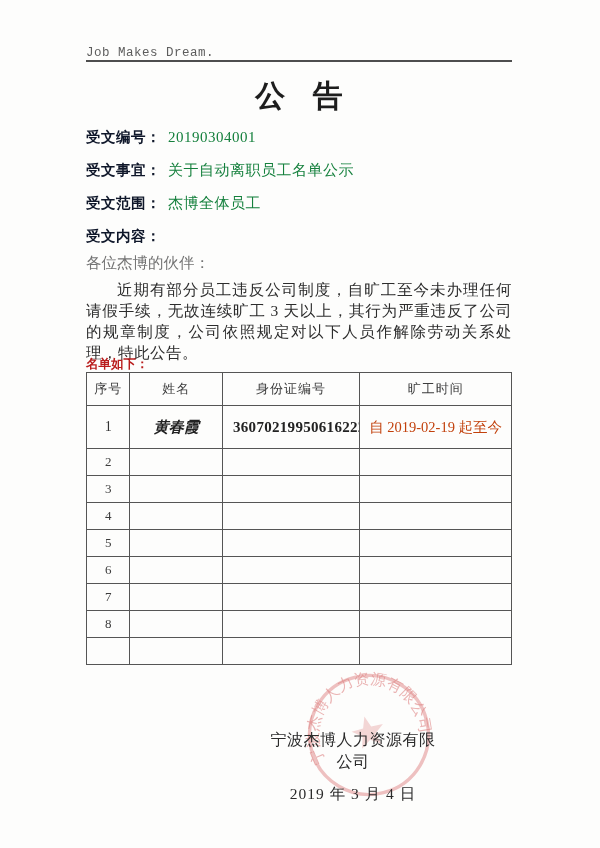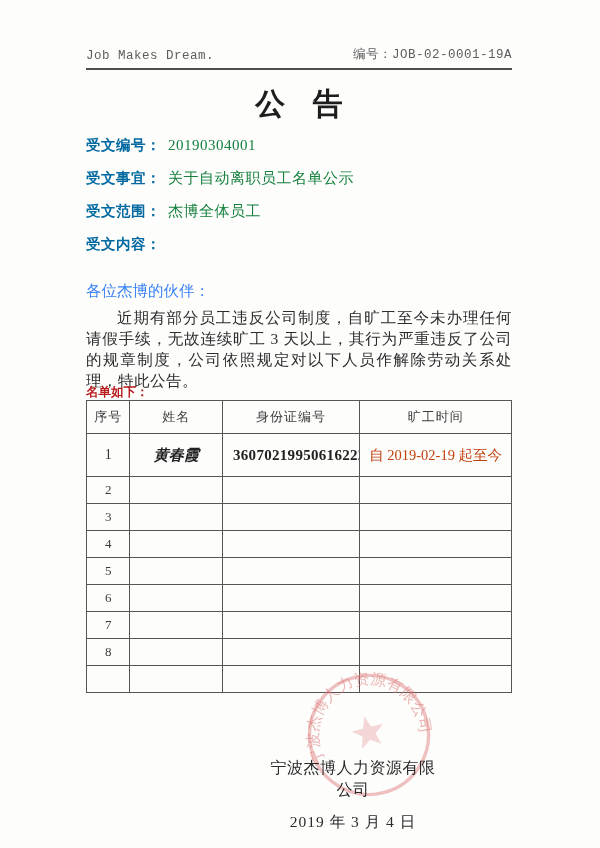--- a/index.html
+++ b/index.html
@@ -11,42 +11,41 @@
     overflow:hidden;
   }
   .page{position:relative;width:600px;height:848px;background:#fdfdfc;}
   .doc{position:absolute;left:86px;right:88px;top:0;}
 
   
   .doc-header{
     margin-top:46px;
     display:flex;justify-content:space-between;align-items:flex-end;
     border-bottom:2px solid #4e4e4e;
-    padding-bottom:5px;
     font-family:"Liberation Mono","DejaVu Sans Mono",monospace;
     font-size:12.5px;color:#5d5d5d;letter-spacing:0.5px;
   }
   .doc-header .doc-no{white-space:nowrap;}
 
   
   .title{
     margin:14px 0 0 0;
     text-align:center;
     font-size:30px;font-weight:bold;color:#1d1d1d;
     letter-spacing:10px;text-indent:10px;
   }
 
   
   .meta{margin-top:4px;}
   .meta-row{height:33px;display:flex;align-items:center;font-size:15px;}
-  .field-label{font-weight:bold;color:#0369a1;font-family:"Liberation Sans","DejaVu Sans",sans-serif;font-size:14.5px;letter-spacing:0.5px;white-space:nowrap;}
+  .field-label{font-weight:bold;color:#0f172a;font-family:"Liberation Sans","DejaVu Sans",sans-serif;font-size:14.5px;letter-spacing:0.5px;white-space:nowrap;}
   .field-value{margin-left:7px;color:#15803d;letter-spacing:0.5px;}
 
   
-  .salutation{font-size:15.5px;line-height:20px;color:#3b82f6;margin-top:20px;}
+  .salutation{font-size:15.5px;line-height:20px;color:#737373;}
   .body-paragraph{
     margin:6px 0 0 0;
     font-size:15.5px;line-height:21px;color:#2c2c2c;
     text-align:justify;text-indent:2em;letter-spacing:0.5px;
   }
   .list-label{
     margin-top:-7px;
     font-size:12.5px;line-height:16px;font-weight:bold;color:#b91c1c;
     font-family:"Liberation Sans","DejaVu Sans",sans-serif;
   }
@@ -81,21 +80,20 @@
   }
 </style>
 </head>
 <body>
 
 <div class="page">
   <div class="doc">
 
     <div class="doc-header">
       <span class="slogan">Job Makes Dream.</span>
-      <span class="doc-no">编号：JOB-02-0001-19A</span>
     </div>
 
     <div class="title">公 告</div>
 
     <div class="meta">
       <div class="meta-row">
         <span class="field-label">受文编号：</span>
         <span class="field-value">20190304001</span>
       </div>
       <div class="meta-row">

